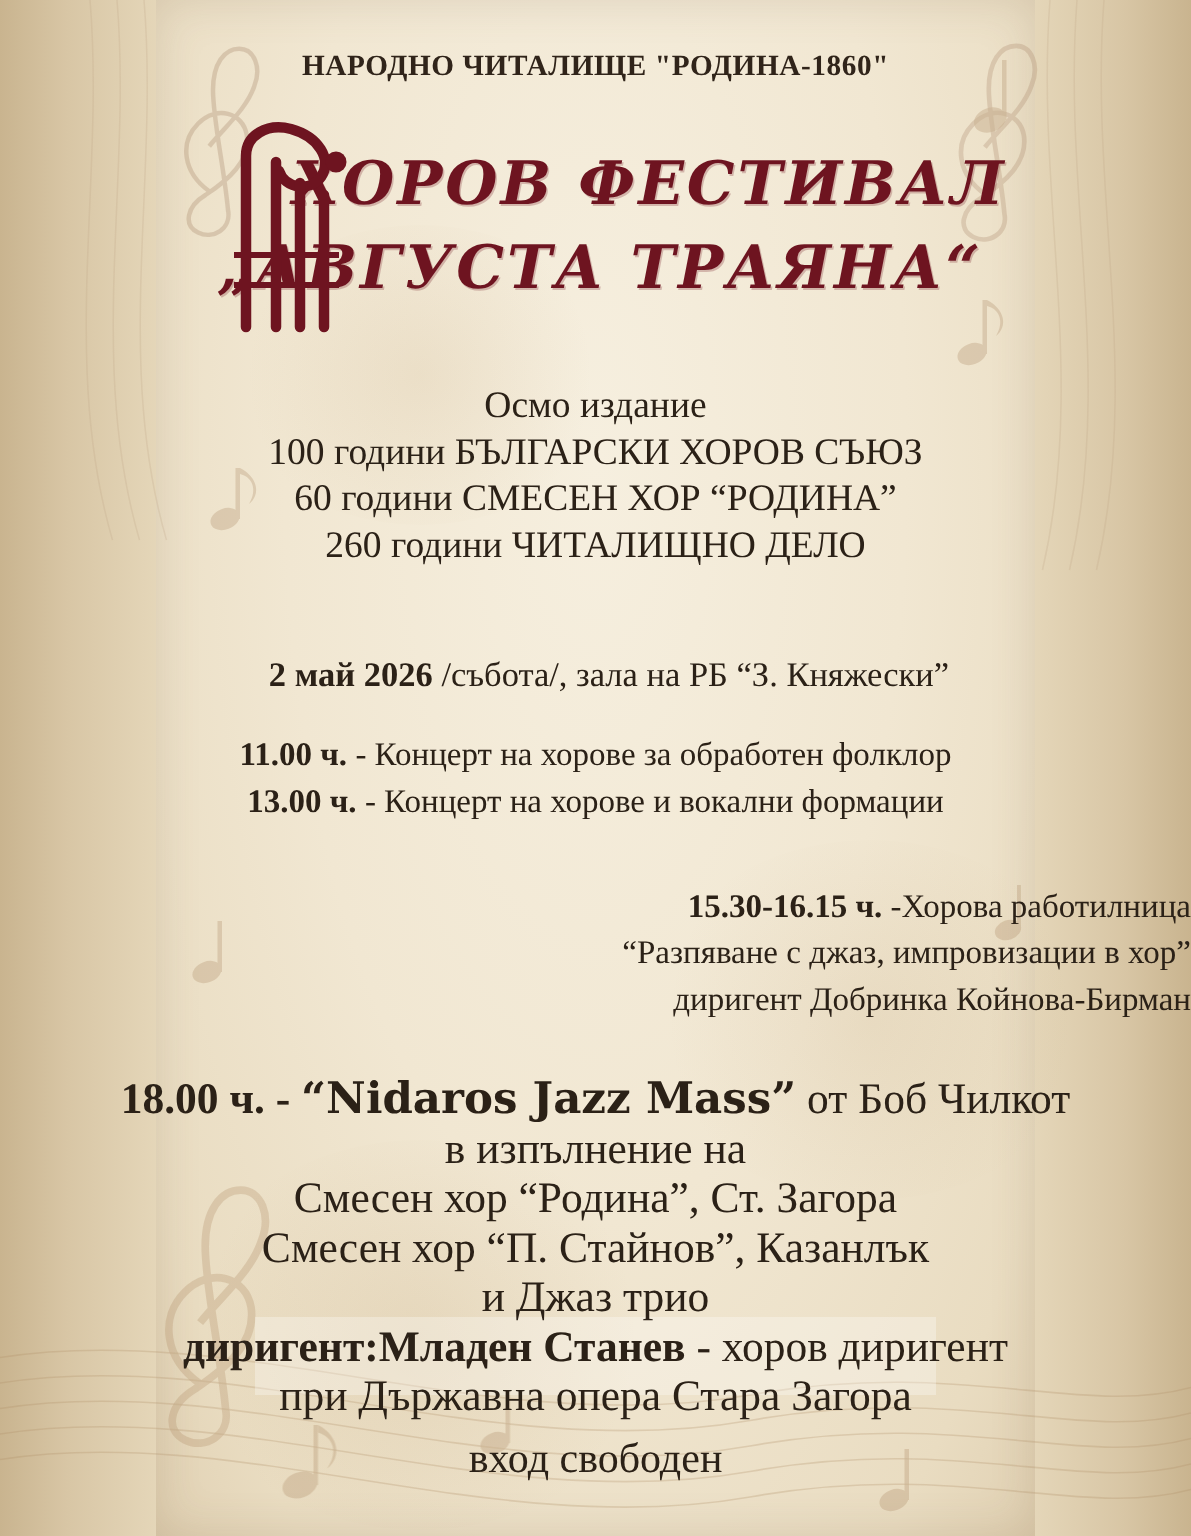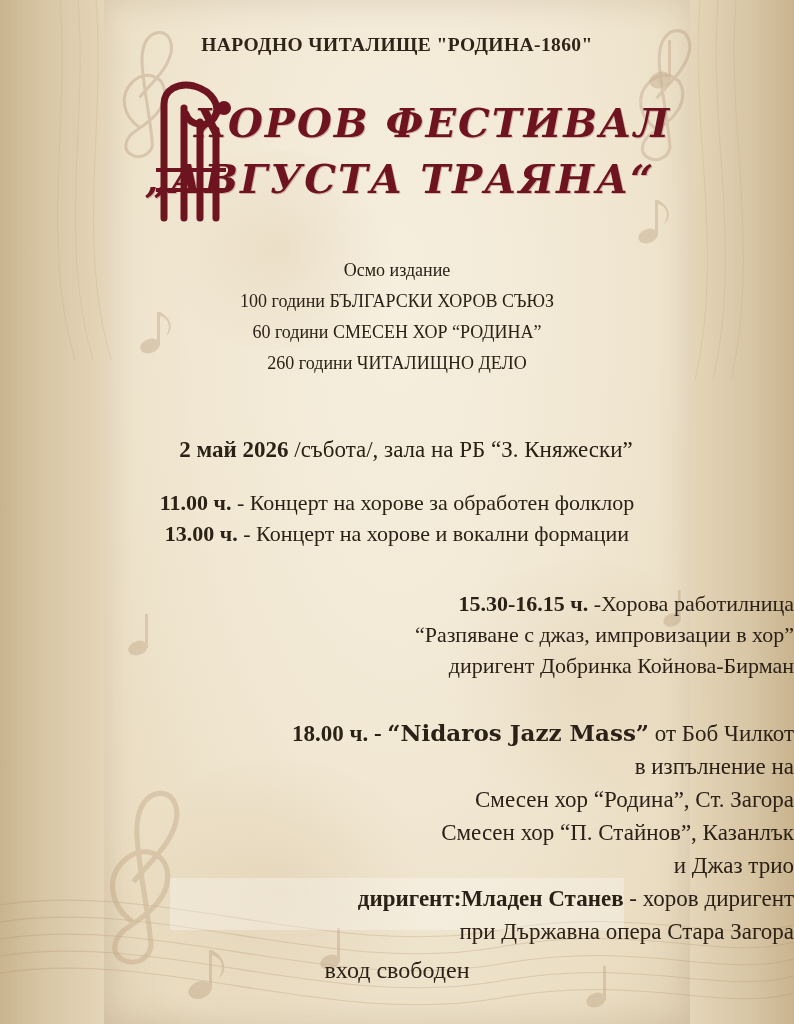--- a/index.html
+++ b/index.html
@@ -122,21 +122,21 @@
     width: 120px;
     height: 145px;
     z-index: 7;
   }
 
   .subtitle {
     position: absolute;
     top: 255px;
     left: 0;
     right: 0;
-    font-size: 18px;
+    font-size: 25px;
     line-height: 31px;
     color: #2b2117;
   }
   .subtitle div { white-space: nowrap; }
 
   .date-line {
     position: absolute;
     top: 437px;
     left: 0;
     right: 0;
@@ -162,38 +162,37 @@
     font-size: 22px;
     line-height: 31px;
     text-align: right;
   }
 
   .mass {
     position: absolute;
     top: 716px;
     left: 0;
     right: 0;
-    font-size: 23px;
+    font-size: 29px;
     line-height: 33px;
-    text-align: right;
   }
   .mass .jazz {
     font-family: "DejaVu Serif", serif;
     font-weight: 700;
   }
   .mass .cond {
     position: relative;
     display: inline-block;
   }
   .entry {
     position: absolute;
     top: 957px;
     left: 0;
     right: 0;
-    font-size: 24px;
+    font-size: 28px;
   }
 
   b.strong { font-weight: 700; }
 
   
   .lightband {
     position: absolute;
     left: 170px;
     right: 170px;
     top: 878px;

